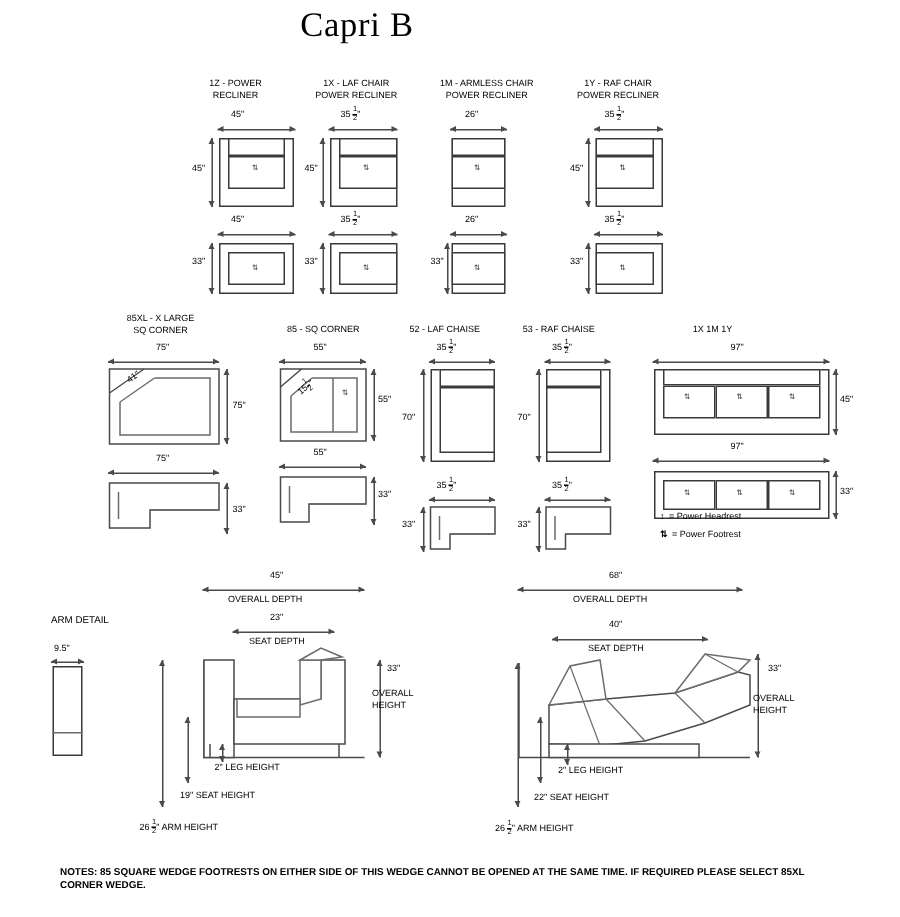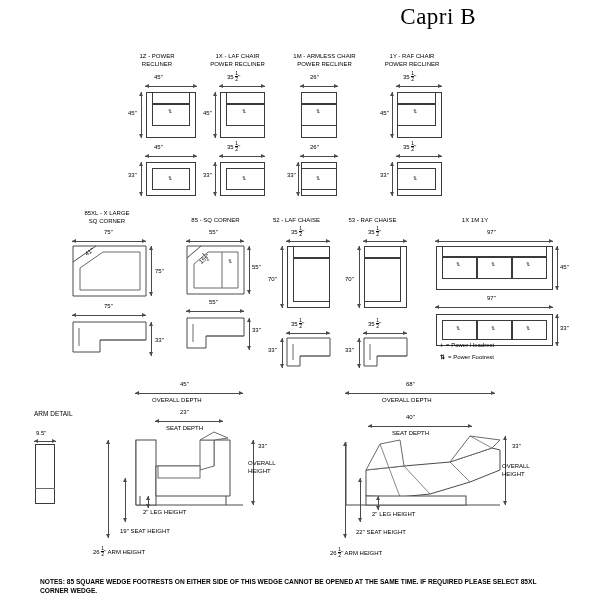--- a/index.html
+++ b/index.html
@@ -7,21 +7,21 @@
     width:600px;height:611px;
     background:#ffffff;
     font-family:"Liberation Sans", sans-serif;
     color:#000;
     position:relative;
     overflow:hidden;
   }
   .page{position:relative;width:600px;height:611px;}
   .title{
     position:absolute;top:4px;left:0;width:476px;
-    text-align:right;
+    text-align:center;
     font-family:"Liberation Serif", serif;
     font-size:23px;
     letter-spacing:.5px;
   }
   .lbl{
     position:absolute;
     font-size:6px;
     line-height:7.5px;
     text-align:center;
     white-space:pre-line;

